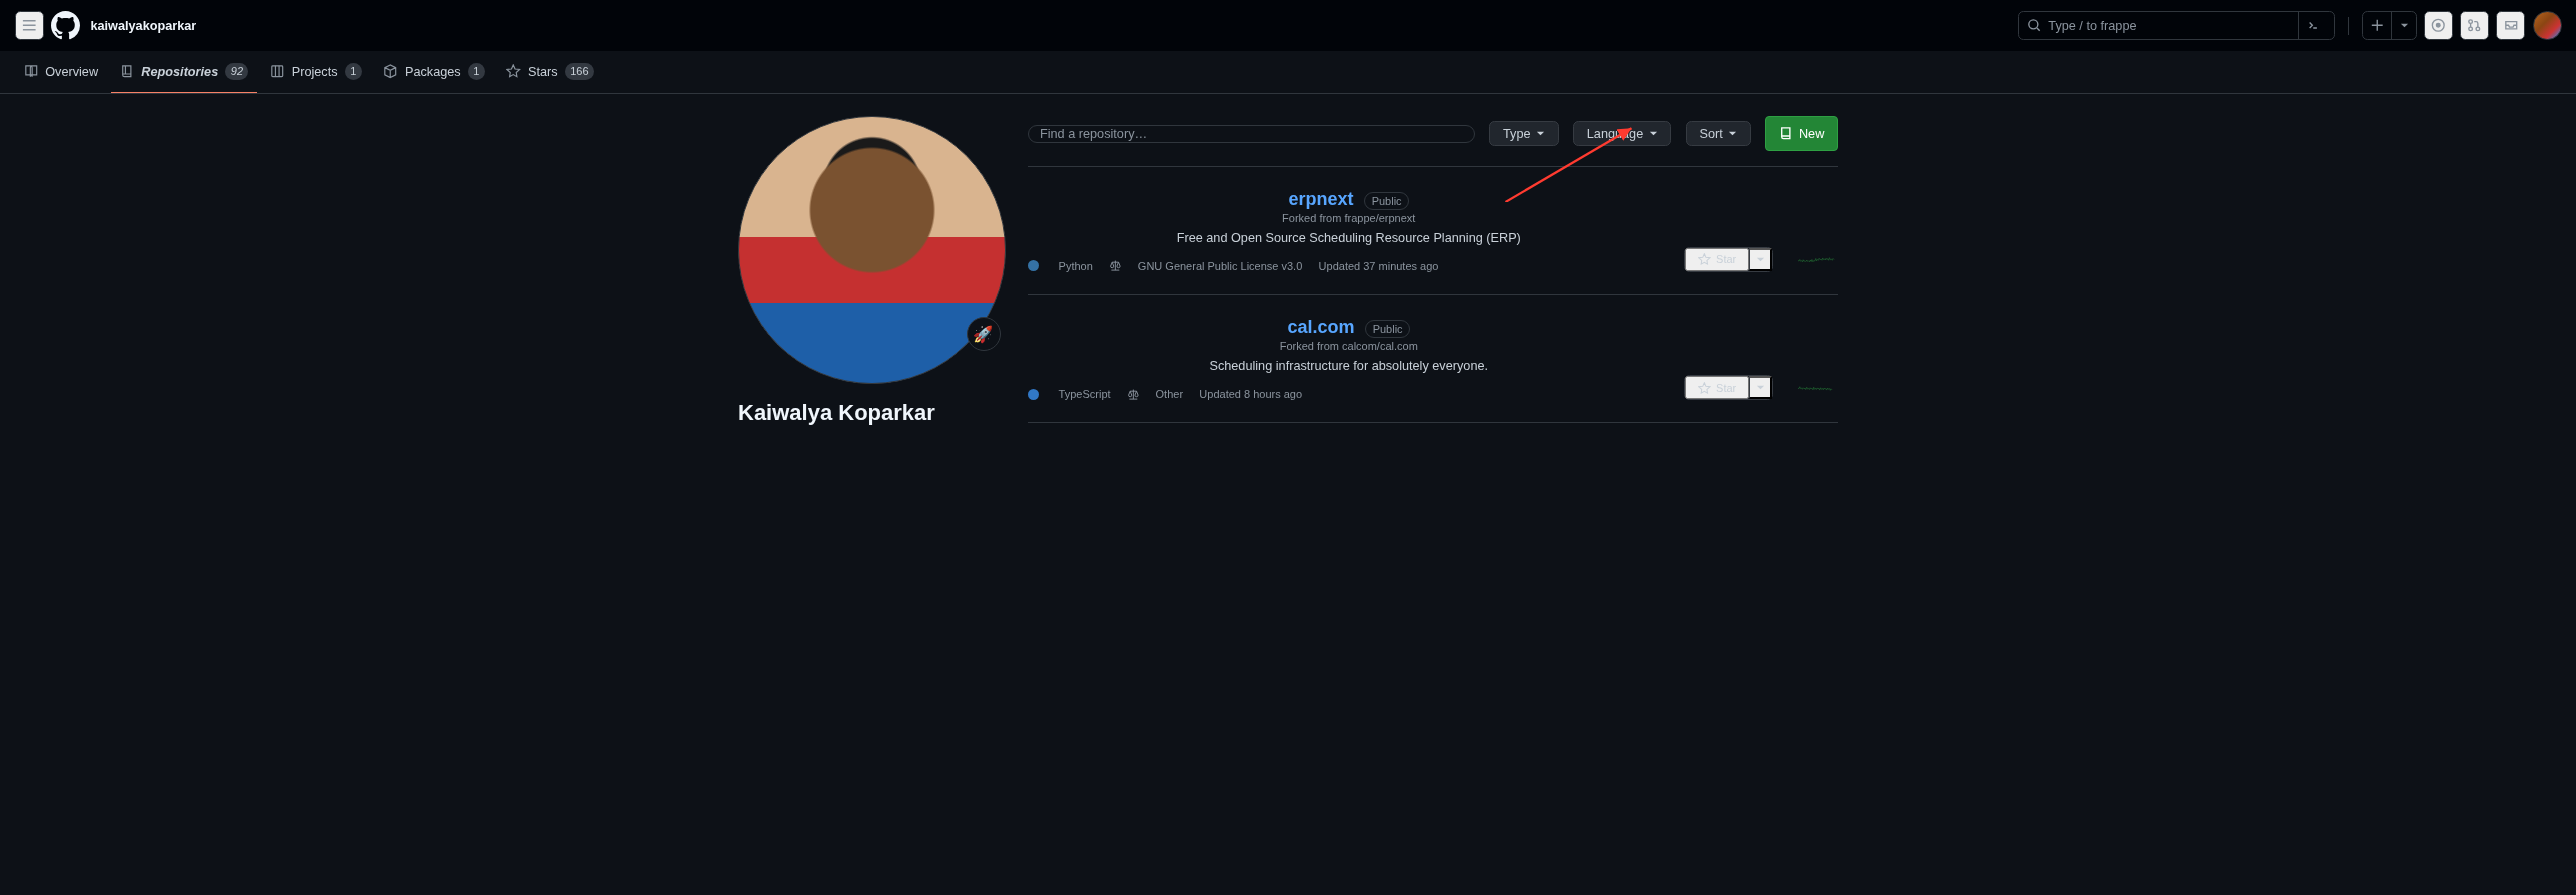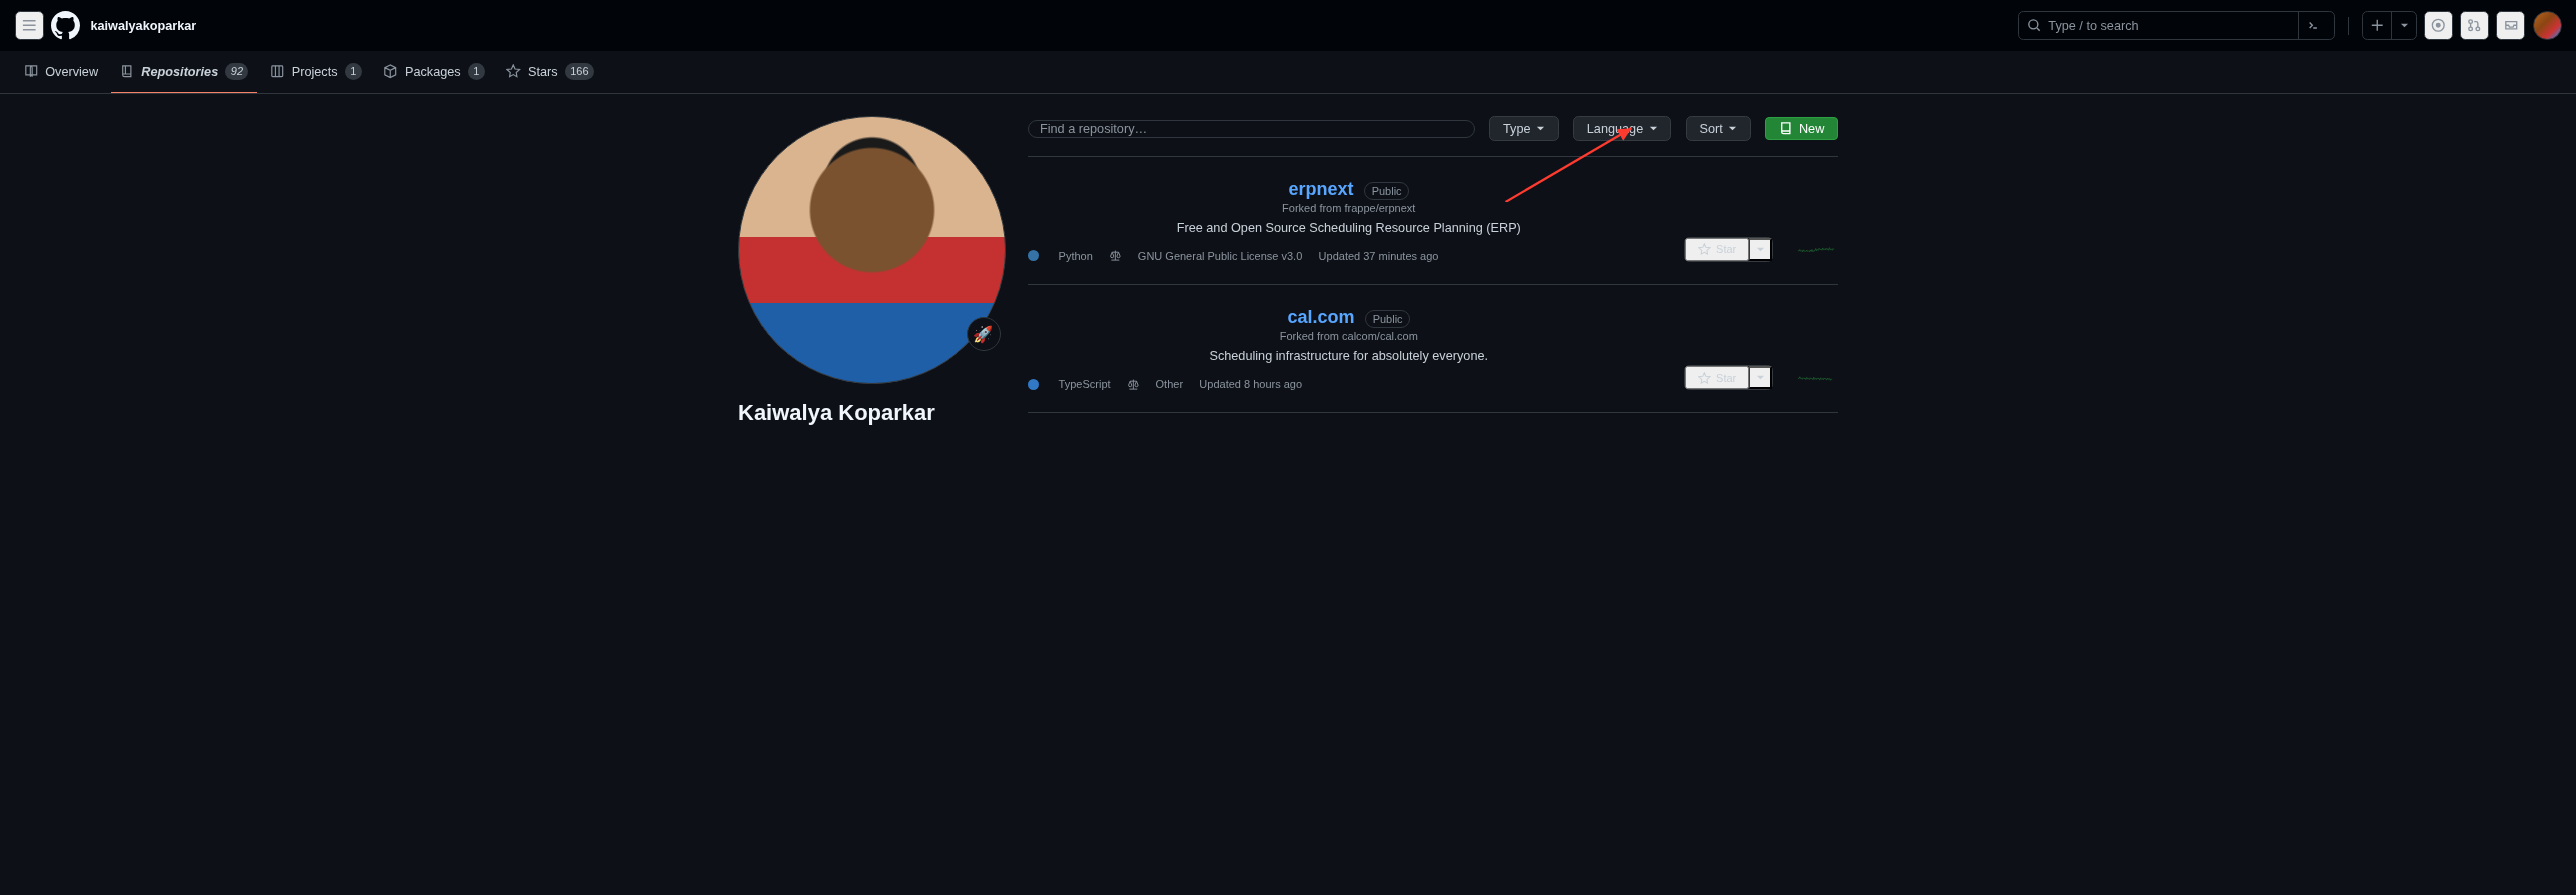--- a/index.html
+++ b/index.html
@@ -119,21 +119,21 @@
   .find-input{
     flex:1;height:15px;border:0.9px solid var(--border);border-radius:9px;
     background:var(--bg);color:var(--fg);padding:8px 11px;font-size:12.7px;outline:none;
   }
   .find-input::placeholder{color:var(--fg-muted);}
   .dd-btn{
     height:25px;border:0.9px solid var(--btn-border);background:var(--btn-bg);border-radius:5.4px;
     display:flex;align-items:center;gap:5.4px;padding:0 12.7px;color:var(--fg);font-size:12.7px;
   }
   .new-btn{
-    height:23px;background:var(--green);border:0.9px solid var(--green-border);border-radius:4px;
+    height:35px;background:var(--green);border:0.9px solid var(--green-border);border-radius:4px;
     display:flex;align-items:center;gap:5.4px;padding:0 12.7px;color:#fff;font-size:12.7px;font-weight:500;
   }
 
   .repo-list{border-top:0.9px solid var(--border);}
   .repo{
     padding:22px 0;border-bottom:0.9px solid var(--border);
     display:flex;gap:14.5px;
   }
   .repo-main{flex:1;min-width:0;text-align:center;}
   .repo-side{width:154px;display:flex;flex-direction:row;align-items:flex-end;gap:25px;}
@@ -180,21 +180,21 @@
   </a>
   <a href="#" class="crumb-user">kaiwalyakoparkar</a>
   <div class="topbar-spacer"></div>
   <div class="search-box">
     <span class="icon">
       <svg width="14.5" height="14.5" viewBox="0 0 16 16" fill="none" stroke="currentColor" stroke-width="1.5">
           <circle cx="7" cy="7" r="5"></circle>
           <path d="m11 11 3 3"></path>
         </svg>
     </span>
-    <span style="flex:1;">Type / to search</span>
+    <span style="flex:1;">Type / to frappe</span>
     <span class="cmd-chip">
       <svg width="14.5" height="14.5" viewBox="0 0 16 16" fill="none" stroke="currentColor" stroke-width="1.5">
           <path d="m4 5 3 3-3 3M8 11h4"></path>
         </svg>
     </span>
   </div>
   <div class="divider"></div>
   <div class="create-btn">
     <span class="seg">
         <span class="icon">

